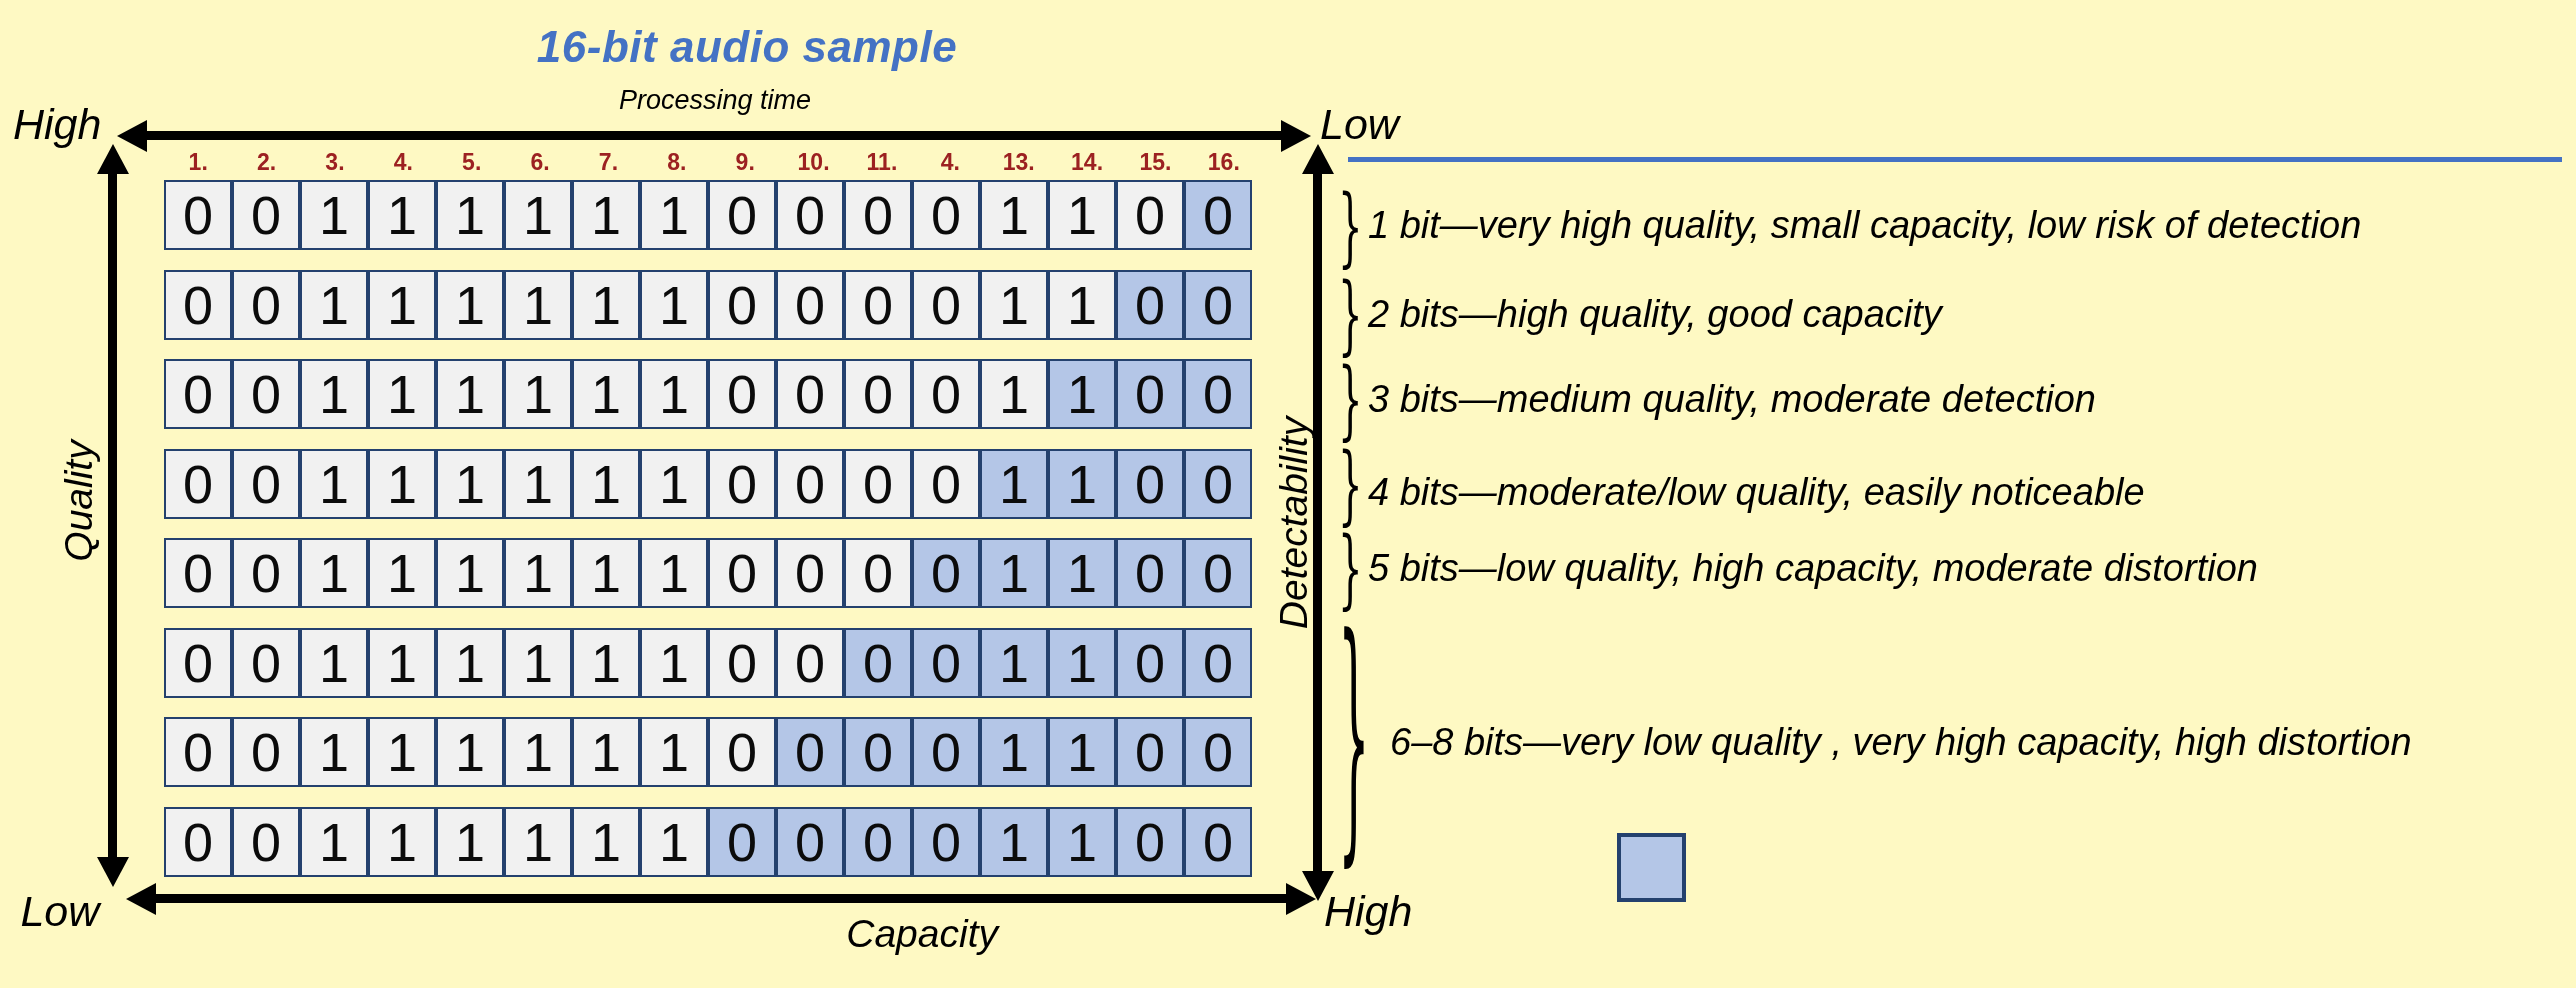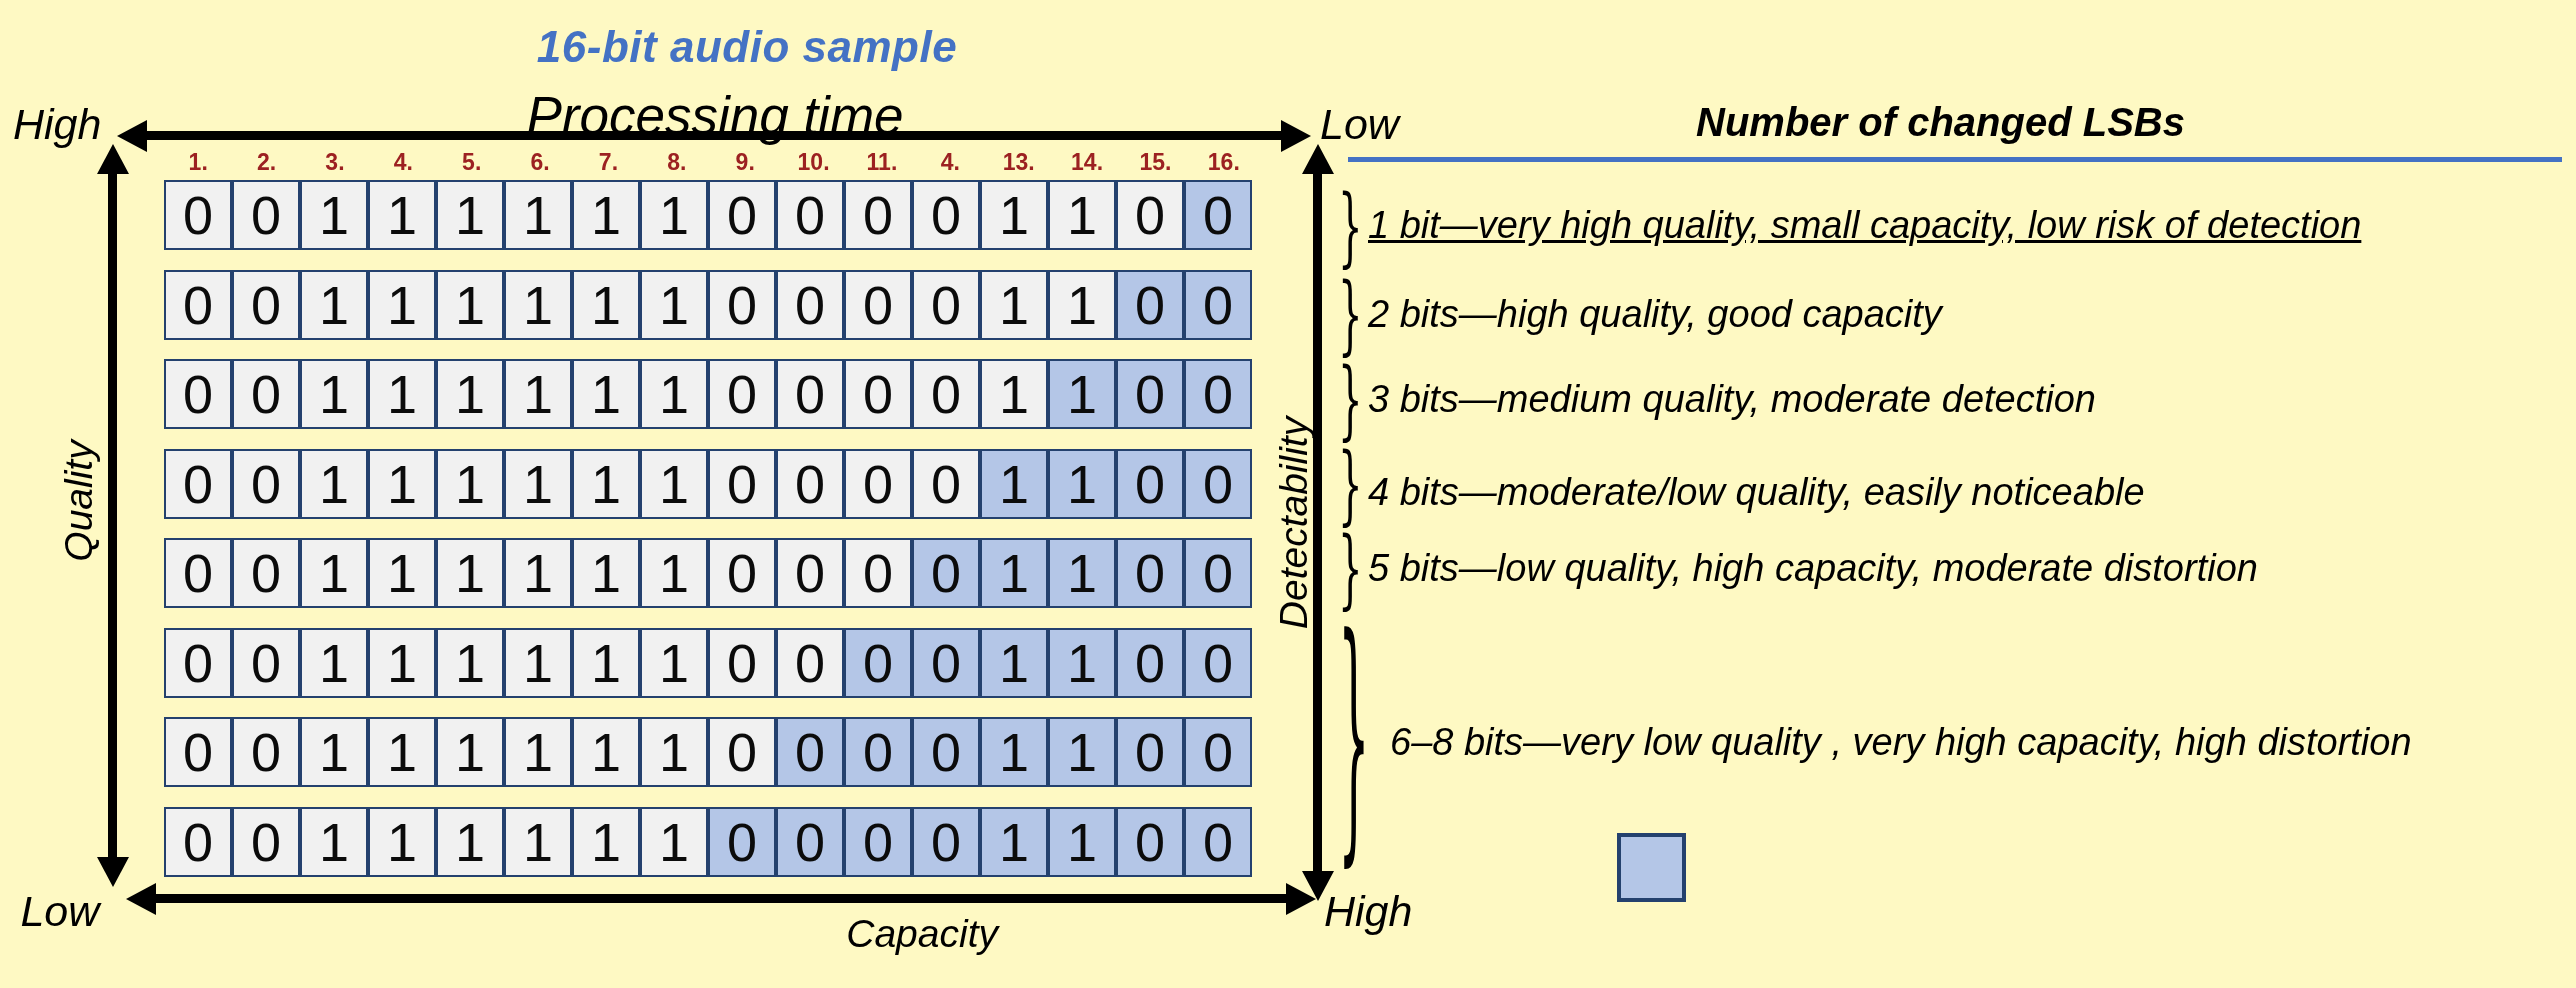--- a/index.html
+++ b/index.html
@@ -6,21 +6,21 @@
     --accent:#4472C4; --column-red:#9C2121; --cell-border:#24416E;
     --cell-bg:#F1F1F1; --cell-highlight:#B4C6E7; --ink:#000000;
   }
   html,body{margin:0;padding:0;background:#ffffff;}
   body{width:2576px;height:989px;font-family:"Liberation Sans","DejaVu Sans",sans-serif;color:var(--ink);}
   .canvas{position:relative;width:2576px;height:989px;background:#fef9c3;overflow:hidden;}
 
   .abs{position:absolute;}
 
   .title{left:422px;top:22px;width:650px;font-size:44px;font-weight:bold;font-style:italic;color:var(--accent);text-align:center;letter-spacing:0.5px;}
-  .pt-label{left:432px;top:85px;width:566px;font-size:53px;font-style:italic;text-align:center;}
+  .pt-label{left:432px;top:85px;width:566px;font-size:27px;font-style:italic;text-align:center;}
   .cap-label{left:432px;top:912px;width:566px;font-size:39px;font-style:italic;text-align:right;}
 
   .corner{font-size:43px;font-style:italic;white-space:nowrap;}
   .corner.tl{left:13px;top:100px;}
   .corner.tr{left:1320px;top:100px;}
   .corner.bl{left:20.4px;top:887px;}
   .corner.br{left:1324px;top:887px;}
 
   .vlabel{font-size:39px;font-style:italic;white-space:nowrap;transform:translate(-50%,-50%) rotate(-90deg);}
 
@@ -256,27 +256,26 @@
         <div class="cell hi">0</div>
         <div class="cell hi">0</div>
         <div class="cell hi">0</div>
         <div class="cell hi">1</div>
         <div class="cell hi">1</div>
         <div class="cell hi">0</div>
         <div class="cell hi">0</div>
       </div>
     </div>
 
-  <div class="abs panel-heading">Number of changed LSBs</div>
   <div class="abs panel-underline"></div>
   <div id="items">
       <div class="brace abs" style="top: 185px; height: 82px;">
         <span style="font-size: 86px; transform: scaleX(0.45);">}</span>
       </div>
-      <div class="item abs" style="top: 201px; text-decoration: underline;">1 bit—very high quality, small capacity, low risk of detection</div>
+      <div class="item abs" style="top: 201px;">1 bit—very high quality, small capacity, low risk of detection</div>
       <div class="brace abs" style="top: 273px; height: 82px;">
         <span style="font-size: 86px; transform: scaleX(0.45);">}</span>
       </div>
       <div class="item abs" style="top: 290px;">2 bits—high quality, good capacity</div>
       <div class="brace abs" style="top: 358px; height: 82px;">
         <span style="font-size: 86px; transform: scaleX(0.45);">}</span>
       </div>
       <div class="item abs" style="top: 375px;">3 bits—medium quality, moderate detection</div>
       <div class="brace abs" style="top: 443px; height: 82px;">
         <span style="font-size: 86px; transform: scaleX(0.45);">}</span>

